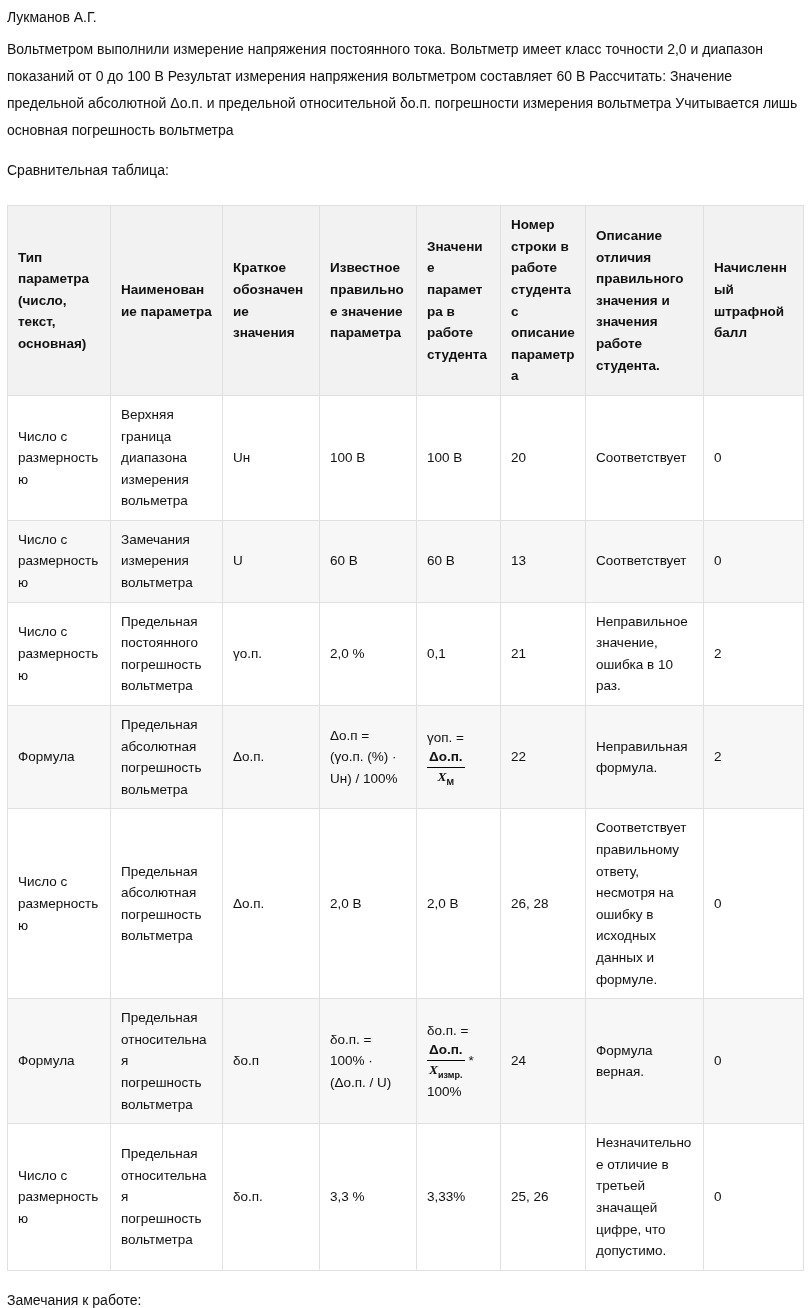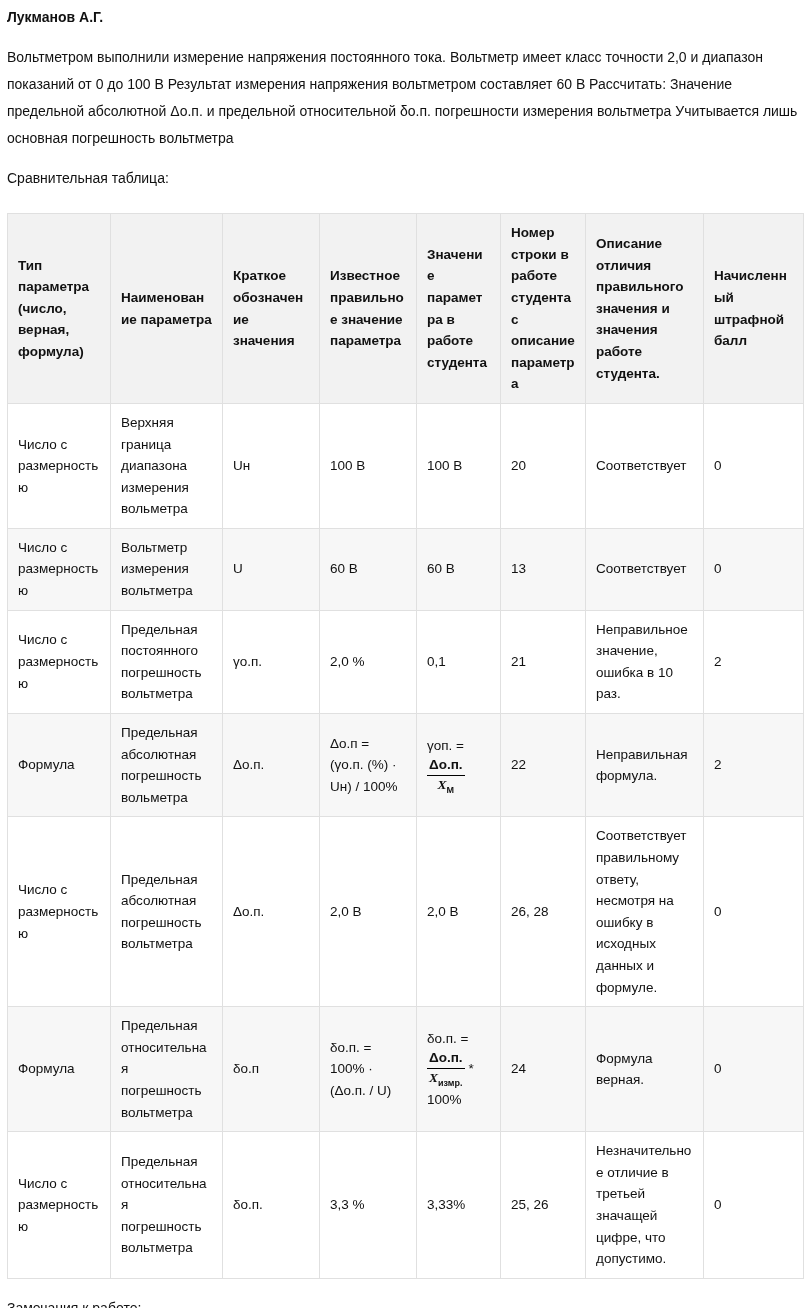--- a/index.html
+++ b/index.html
@@ -5,22 +5,22 @@
   * { margin: 0; padding: 0; box-sizing: border-box; }
   html, body { background: #ffffff; }
   body {
     width: 810px;
     min-height: 1308px;
     padding: 8px 7px 10px 7px;
     font-family: "Liberation Sans", sans-serif;
     font-size: 14px;
     color: #111111;
   }
-  .author { margin-bottom: 4px; line-height: 1.4; font-weight: bold; }
-  .task-text { margin-top: 16px; line-height: 1.95; }
+  .author { margin-bottom: 4px; line-height: 1.4; }
+  .task-text { margin-top: 8px; line-height: 1.95; }
   .table-caption { margin-top: 14px; margin-bottom: 24px; line-height: 1.6; }
 
   table.cmp {
     width: 796px;
     border-collapse: collapse;
     table-layout: fixed;
   }
   table.cmp th, table.cmp td {
     border: 1px solid #e0e0e0;
     padding: 8px 10px;
@@ -69,21 +69,21 @@
       <col class="c2">
       <col class="c3">
       <col class="c4">
     <col class="c5">
       <col class="c6">
       <col class="c7">
       <col class="c8">
   </colgroup>
   <thead>
     <tr>
-        <th>Тип параметра (число, верная, формула)</th>
+        <th>Тип параметра (число, текст, основная)</th>
         <th>Наименование параметра</th>
         <th>Краткое обозначение значения</th>
         <th>Известное правильное значение параметра</th>
         <th>Значение параметра в работе студента</th>
         <th>Номер строки в работе студента с описание параметра</th>
         <th>Описание отличия правильного значения и значения работе студента.</th>
         <th>Начисленный штрафной балл</th>
       </tr>
   </thead>
   <tbody>
@@ -92,21 +92,21 @@
         <td>Верхняя граница диапазона измерения вольметра</td>
         <td>Uн</td>
         <td>100 В</td>
         <td>100 В</td>
         <td>20</td>
         <td>Соответствует</td>
         <td>0</td>
       </tr>
       <tr>
         <td>Число с размерностью</td>
-        <td>Вольтметр измерения вольтметра</td>
+        <td>Замечания измерения вольтметра</td>
         <td>U</td>
         <td>60 В</td>
         <td>60 В</td>
         <td>13</td>
         <td>Соответствует</td>
         <td>0</td>
       </tr>
       <tr>
         <td>Число с размерностью</td>
         <td>Предельная постоянного погрешность вольтметра</td>

